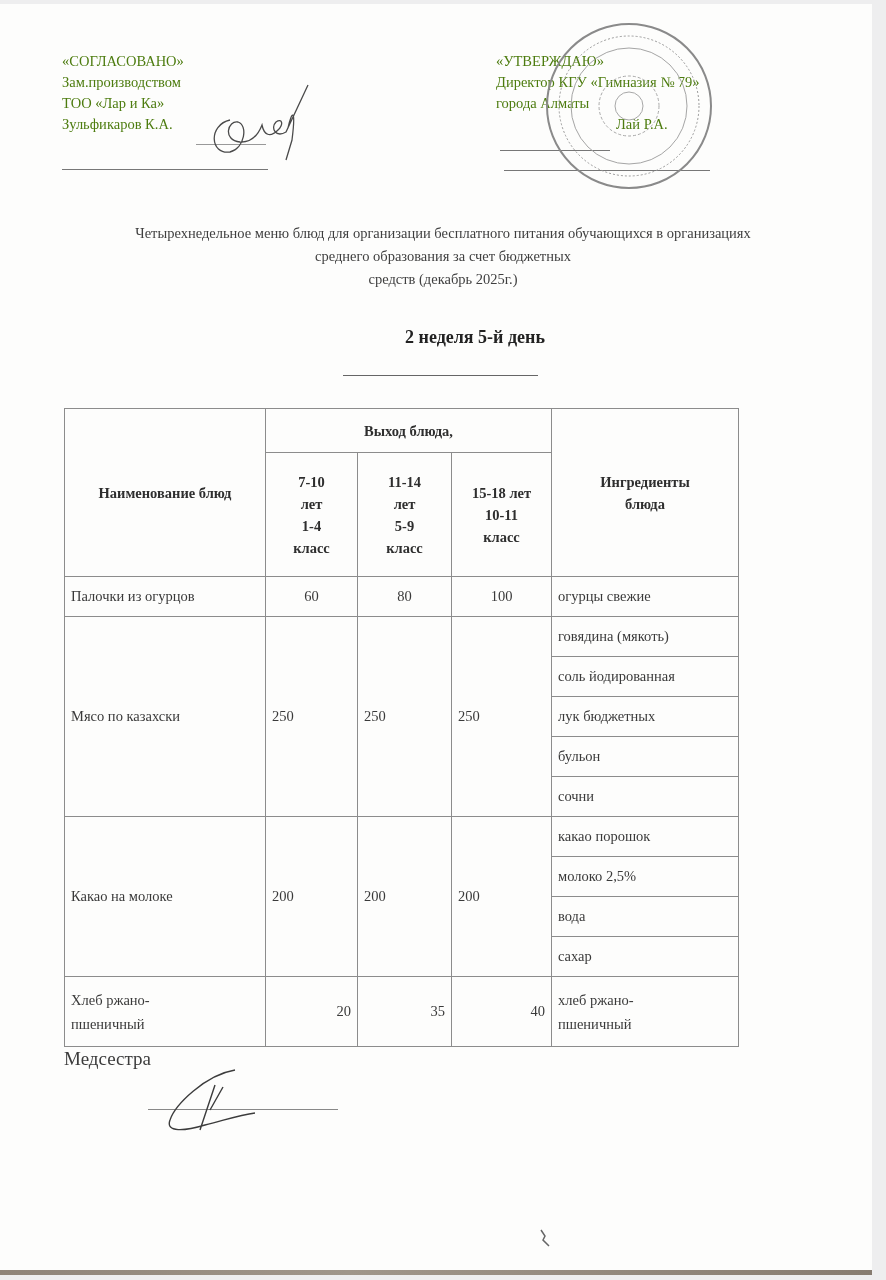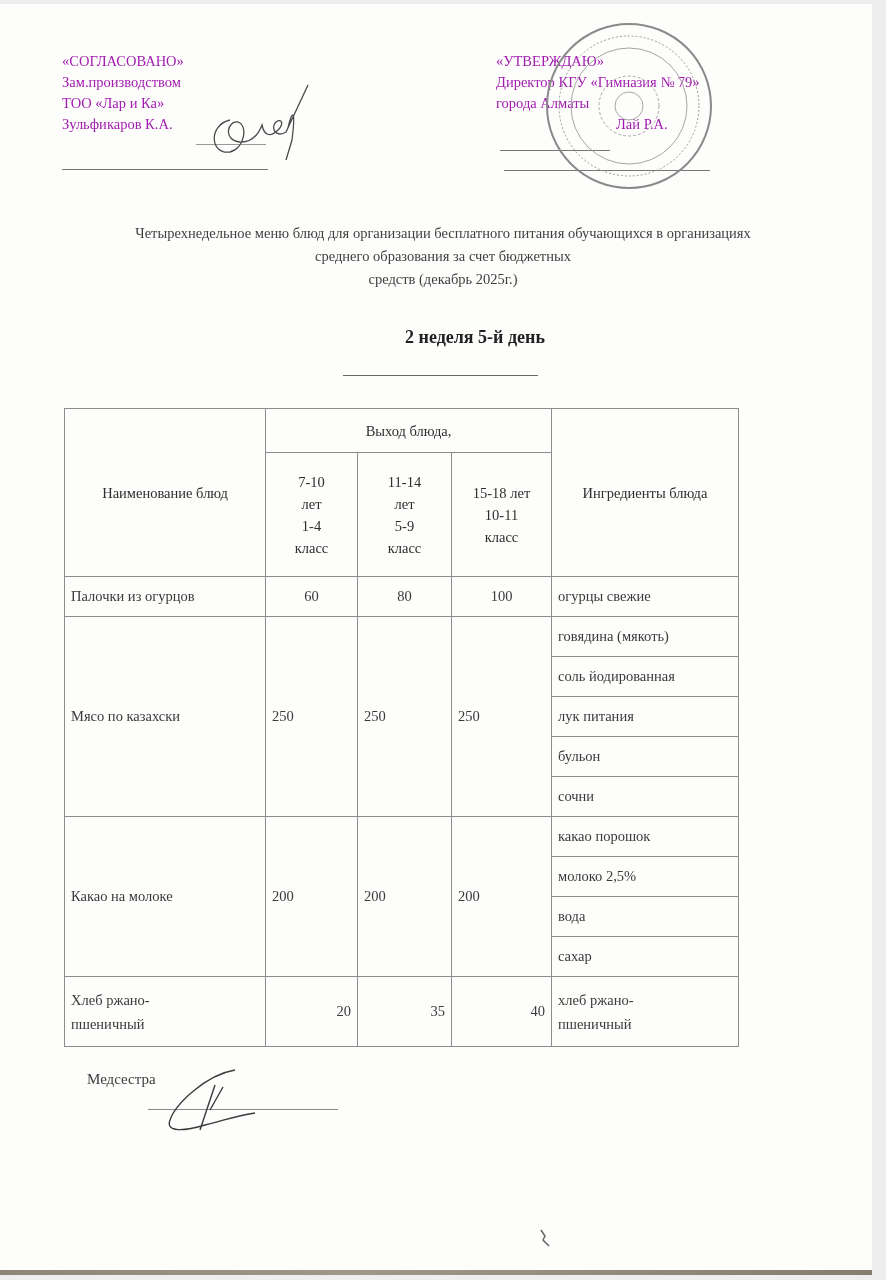--- a/index.html
+++ b/index.html
@@ -8,46 +8,46 @@
     font-family:"Liberation Serif", "DejaVu Serif", serif; color:#3a3a3a;
   }
   .paper {
     position:absolute; left:0; top:4px; width:872px; height:1266px;
     background:#fdfdfc;
   }
   .edge {
     position:absolute; left:0; top:1270px; width:872px; height:5px;
     background:linear-gradient(90deg,#8f8478,#a0968a 40%,#877c70);
   }
-  .block { position:absolute; font-size:14.5px; line-height:21px; color:#a21caf; }
+  .block { position:absolute; font-size:14.5px; line-height:21px; color:#4d7c0f; }
   .left-block { left:62px; top:51px; }
   .right-block { left:496px; top:51px; }
   .sign-line { position:absolute; height:1px; background:#777; }
   .title {
     position:absolute; left:40px; width:806px; top:222px; text-align:center;
     font-size:14.5px; line-height:23px; color:#3f3f3f;
   }
   .subtitle {
     position:absolute; left:0; width:886px; top:327px; text-align:center;
     font-weight:bold; font-size:18px; color:#222;padding-left:32px;
   }
   table.menu {
     position:absolute; left:64px; top:408px; border-collapse:collapse;
     font-size:14.5px; color:#3a3a3a;
   }
   table.menu td, table.menu th {
     border:1px solid #8c8c8c; padding:0 6px; vertical-align:middle;
   }
-  table.menu th { font-weight:normal; text-align:center; color:#2e2e2e; line-height:22px; font-size:14.5px; }
+  table.menu th { font-weight:bold; text-align:center; color:#2e2e2e; line-height:22px; font-size:14.5px; }
   td.num { text-align:left; vertical-align:top; padding-top:8px; }
   td.name { vertical-align:top; padding-top:8px;margin-left:24px; }
   td.ing { height:39px; }
   td.bottomnum { text-align:right; vertical-align:bottom; padding-bottom:10px; }
   td.bottomname { vertical-align:bottom; padding-bottom:10px; line-height:24px; }
-  .nurse { position:absolute; left:64px; top:1071px; font-size:15px; color:#3c3c3c;margin-left:23px; }
+  .nurse { position:absolute; left:64px; top:1048px; font-size:19px; color:#3c3c3c; }
   .nurse-line { position:absolute; left:148px; top:1109px; width:190px; height:1px; background:#888; }
   svg.sig { position:absolute; overflow:visible; }
 </style>
 </head>
 <body>
 
 <div class="paper"></div>
 <div class="edge"></div>
 
 <div class="block left-block">
@@ -132,21 +132,21 @@
     <td rowspan="5" class="name">Мясо по казахски</td>
     <td rowspan="5" class="num">250</td>
     <td rowspan="5" class="num">250</td>
     <td rowspan="5" class="num">250</td>
     <td class="ing">говядина (мякоть)</td>
   </tr>
   <tr>
         <td class="ing">соль йодированная</td>
       </tr>
   <tr>
-        <td class="ing">лук питания</td>
+        <td class="ing">лук бюджетных</td>
       </tr>
   <tr>
         <td class="ing">бульон</td>
       </tr>
   <tr>
         <td class="ing">сочни</td>
       </tr>
 
   <tr>
     <td rowspan="4" class="name">Какао на молоке</td>

